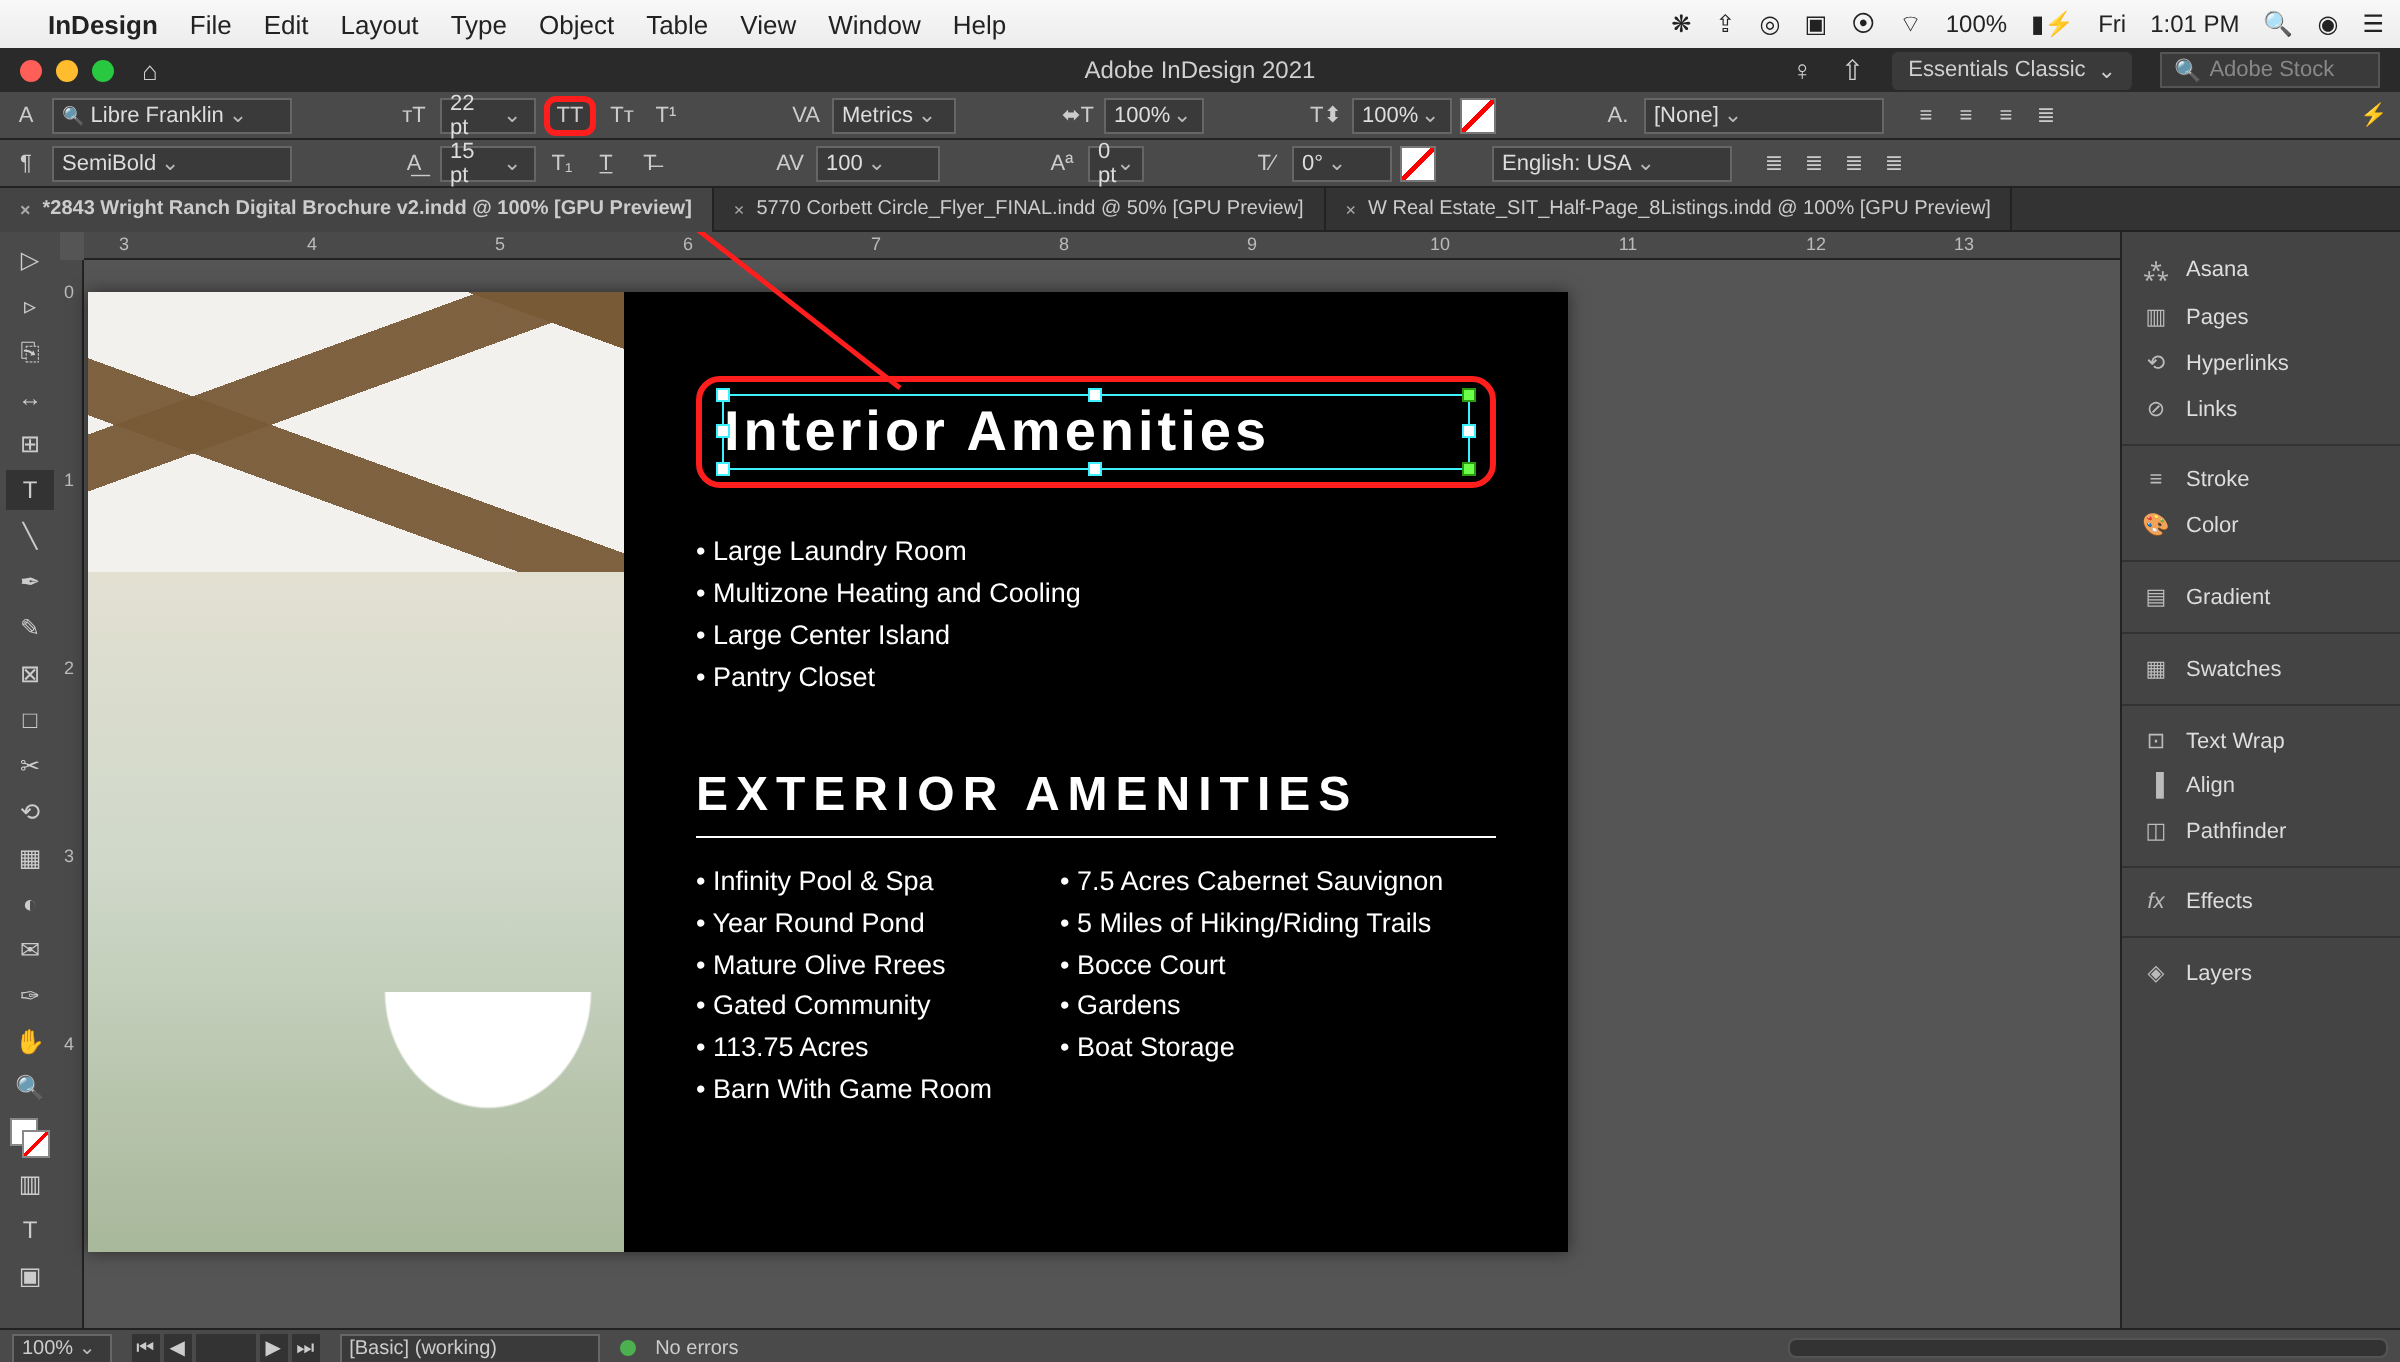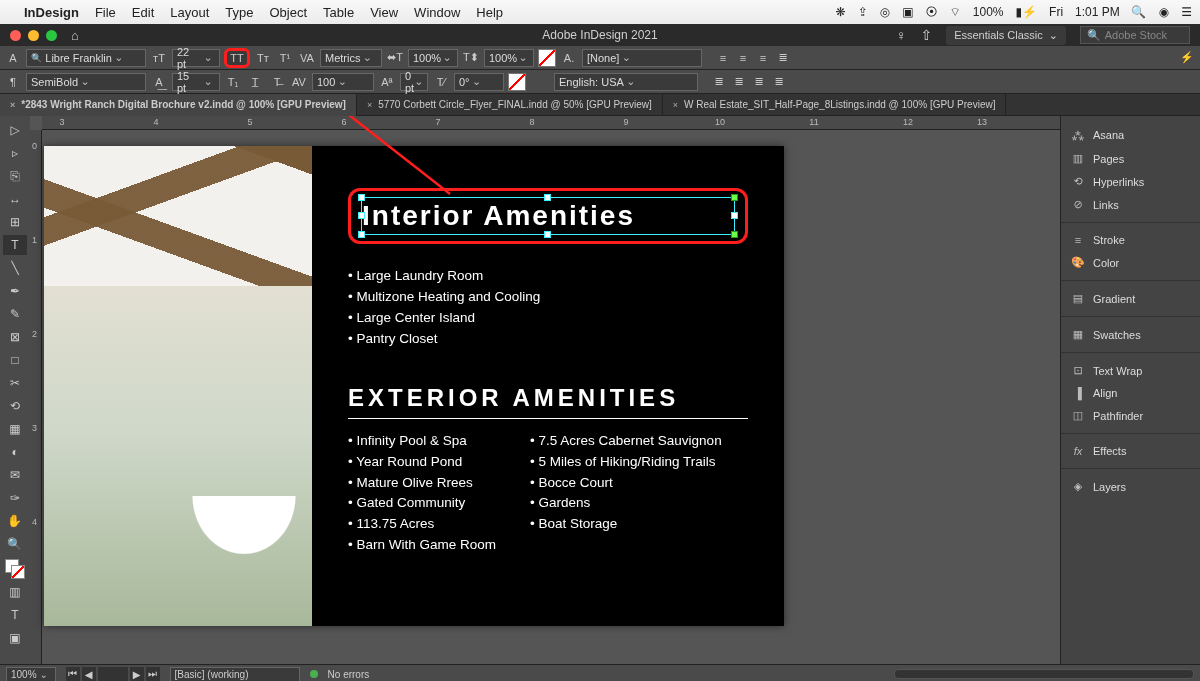--- a/index.html
+++ b/index.html
@@ -61,21 +61,21 @@
     background: #3a3a3a;
     border: 1px solid #666;
     height: 18px;
     display: flex;
     align-items: center;
     padding: 0 4px;
     color: #ddd;
   }
   .dd { width: 14px; text-align:center; color:#bbb; }
   .icn { width:18px; height:18px; display:flex; align-items:center; justify-content:center; color:#ccc; font-size:11px;}
-  .noborder{ border:none; background:none;}
+  .noborder{ border:none; background:none;margin-left:48px;}
   .highlight-red {
     border: 3px solid #ff1e1e;
     border-radius: 8px;
   }
   
   .doctabs {
     background: #333;
     display: flex;
     align-items:center;
     height: 22px;
@@ -330,21 +330,21 @@
   <div class="fld" style="width:28px">
     <span>0 pt</span>
     <span class="dd">⌄</span>
   </div>
   <div class="icn noborder">T⁄</div>
   <div class="fld" style="width:50px">
     <span>0°</span>
     <span class="dd">⌄</span>
   </div>
   <div class="icn" style="background:linear-gradient(135deg,#fff 45%,#f00 45%,#f00 55%,#fff 55%);border:1px solid #777"></div>
-  <div class="fld" style="width:144px;margin-left:24px">
+  <div class="fld" style="width:120px;margin-left:24px">
     <span>English: USA</span>
     <span class="dd">⌄</span>
   </div>
   <div style="display:flex;gap:2px;margin-left:8px">
     <div class="icn">≣</div>
     <div class="icn">≣</div>
     <div class="icn">≣</div>
     <div class="icn">≣</div>
   </div>
 </div>

